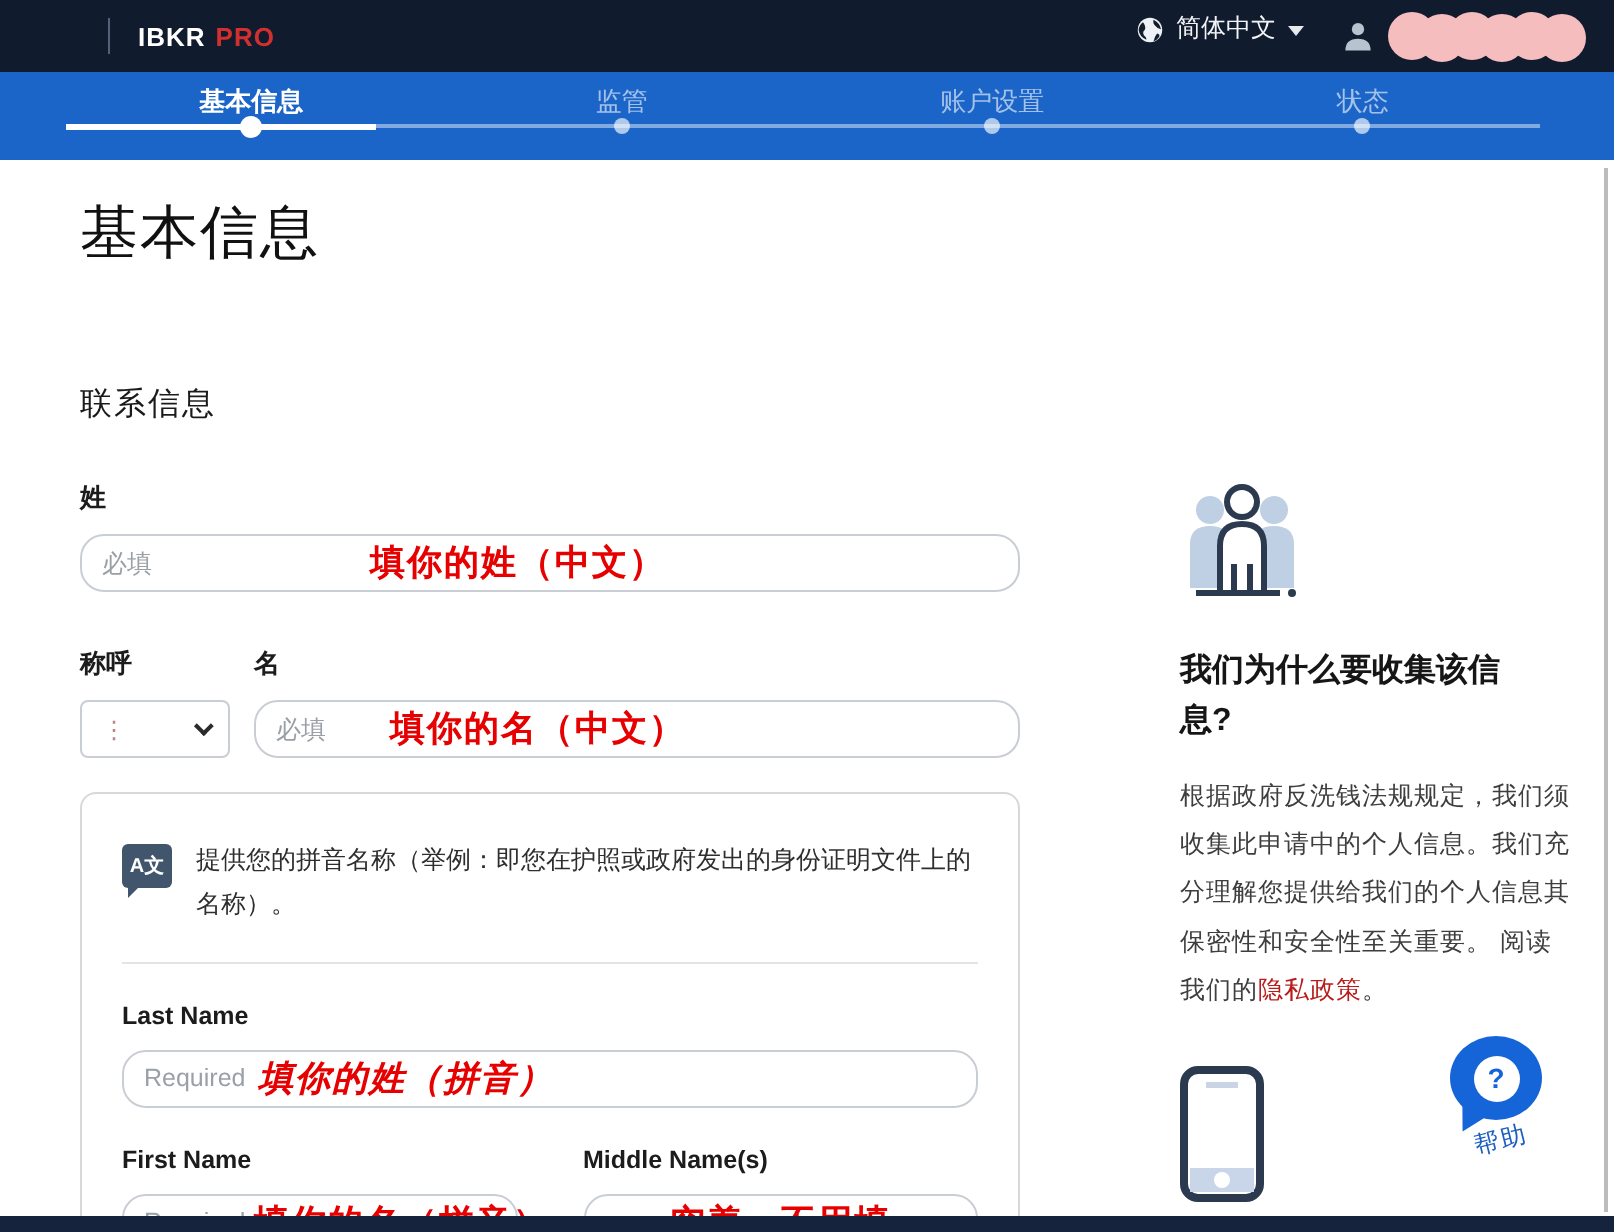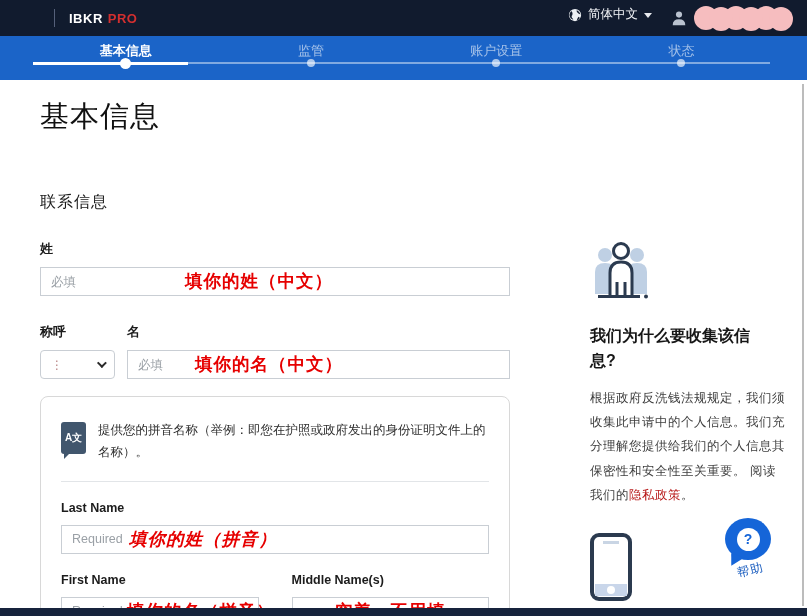--- a/index.html
+++ b/index.html
@@ -60,21 +60,21 @@
   
   .content { position:relative; }
   .page-title { font-size:29px; font-weight:500; color:#111; margin:17px 0 0 40px; letter-spacing:1px; }
   .columns { display:flex; }
   .form-col { width:470px; margin-left:40px; }
   .side-col { width:200px; margin-left:80px; }
   .section-title { font-size:16px; font-weight:500; margin-top:55px; letter-spacing:1px; }
   .field-label { font-size:13px; font-weight:700; color:#1c1c1c; margin-top:27px; margin-bottom:9px; }
   .input-wrap { position:relative; }
   .txt {
-    width:100%; height:29px; border:1px solid #c9ced4; border-radius:0;
+    width:100%; height:29px; border:1px solid #c9ced4; border-radius:12px;
     padding:0 10px; font-size:12.5px; color:#333; background:#fff; outline:none;
     font-family:"Liberation Sans","DejaVu Sans",sans-serif;
   }
   .txt::placeholder { color:#9aa0a6; }
   .annotation {
     position:absolute; top:2px; font-size:17.5px; font-weight:700; color:#e60000;
     white-space:nowrap; pointer-events:none; letter-spacing:1px;
   }
   .row-2 { display:flex; gap:12px; }
   .salutation {
@@ -86,21 +86,21 @@
     width:7px; height:7px; border-right:2px solid #2b2b2b; border-bottom:2px solid #2b2b2b;
     transform:rotate(45deg) translateY(-2px);
   }
   .labels-2 { display:flex; }
   
   .pinyin-box {
     margin-top:17px; border:1px solid #d8d8d8; border-radius:8px; padding:20px 20px 26px 20px;
   }
   .note-row { display:flex; gap:12px; margin-top:3px; }
   .translate-icon {
-    flex:0 0 auto; width:25px; height:32px; background:#41566d; border-radius:3px;
+    flex:0 0 auto; width:25px; height:22px; background:#41566d; border-radius:3px;
     color:#fff; font-size:10px; font-weight:700; display:flex; align-items:center; justify-content:center;
     position:relative; margin-top:2px;
   }
   .translate-icon:after {
     content:""; position:absolute; left:3px; bottom:-5px;
     border-left:6px solid #41566d; border-bottom:6px solid transparent;
   }
   .note-text { font-size:12.5px; color:#2e2e2e; line-height:1.75; }
   .box-divider { border:none; border-top:1px solid #e2e5e8; margin:17px 0 0 0; }
   .en-label { font-size:12.5px; font-weight:700; color:#1c1c1c; margin-top:19px; margin-bottom:10px; }

